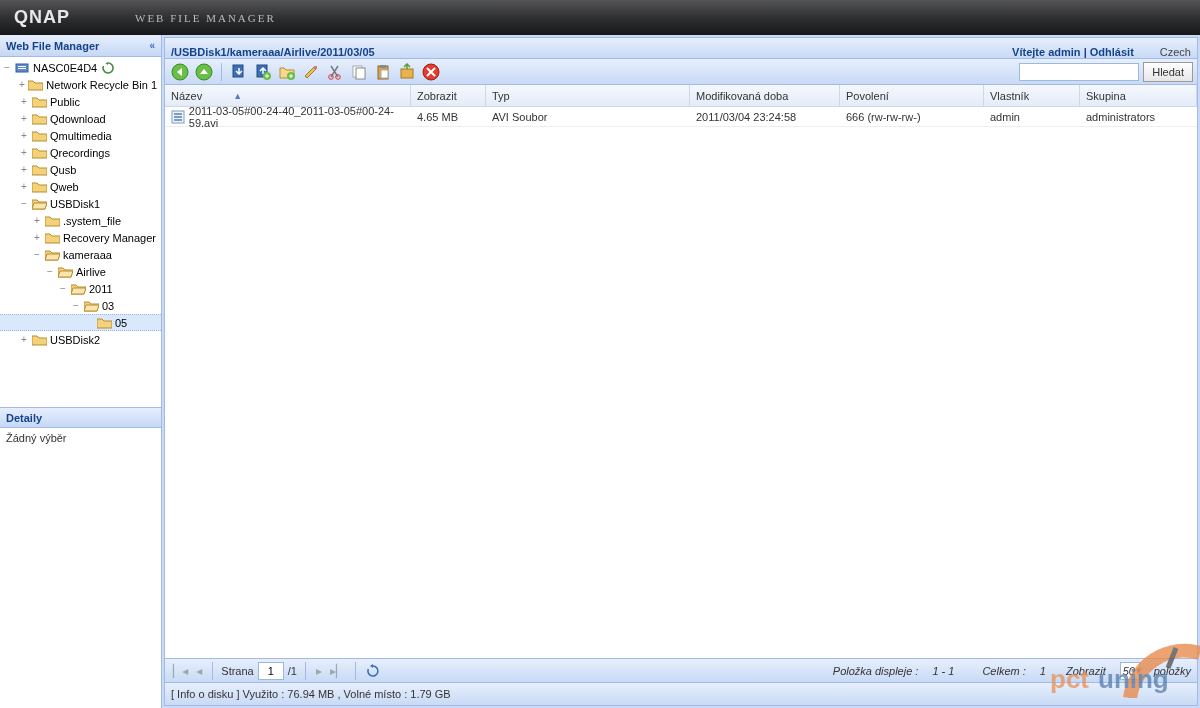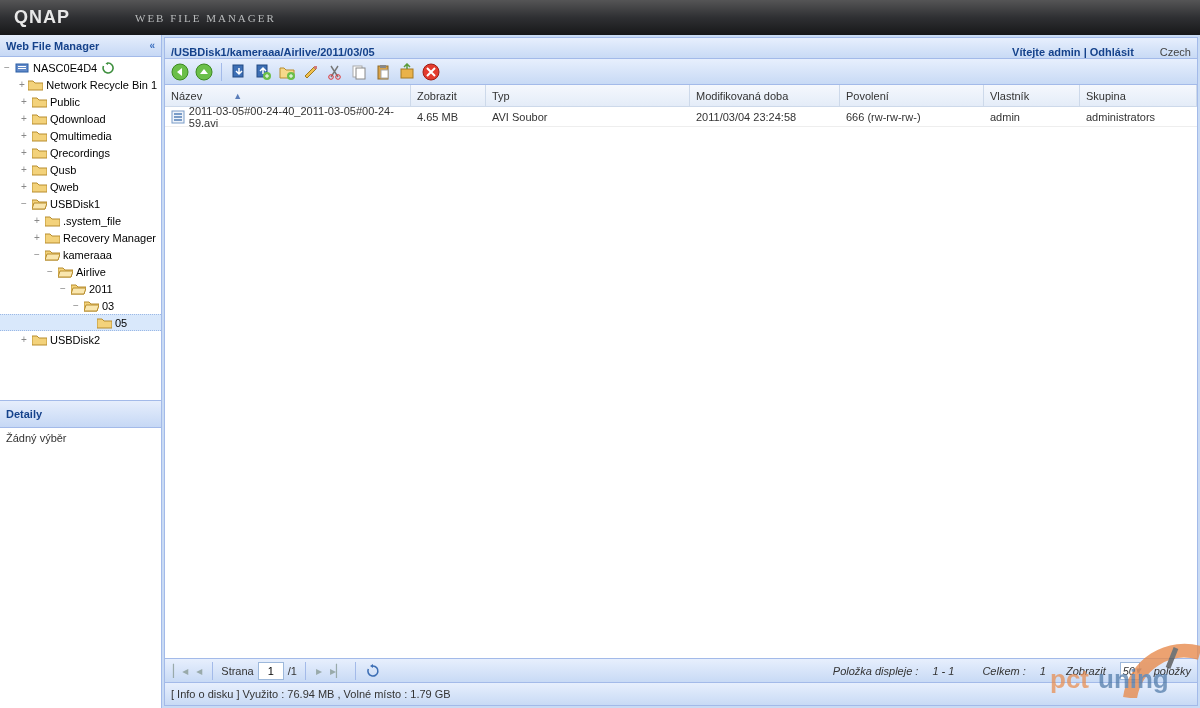--- a/index.html
+++ b/index.html
@@ -12,21 +12,21 @@
 .sidebar { width: 162px; background: #d5e3f3; border-right: 1px solid #a3bae9; display: flex; flex-direction: column; }
 .panel-hd { height: 22px; background: linear-gradient(180deg, #e6eefc 0%, #c6d8f5 100%); border-bottom: 1px solid #a3bae9; display: flex; align-items: center; padding: 0 6px; font-weight: bold; color: #15428b; }
 .panel-hd .collapse { margin-left: auto; color: #3b6fbf; font-size: 10px; cursor: pointer; }
 .tree { flex: 1; background: #fff; overflow: auto; padding: 2px 0; }
 .tree-row { display: flex; align-items: center; height: 17px; padding-right: 4px; white-space: nowrap; cursor: pointer; }
 .tree-row.selected { background: #d9e8fb; border-top: 1px dotted #9cb9e6; border-bottom: 1px dotted #9cb9e6; height: 17px; }
 .indent { display: inline-block; }
 .elbow { width: 14px; display: inline-flex; justify-content: center; color: #888; font-size: 10px; }
 .folder-icon, .drive-icon, .refresh-icon, .file-icon { width: 16px; height: 14px; display: inline-flex; align-items: center; justify-content: center; margin-right: 3px; }
 .tree-label { font-size: 11px; color: #000; }
-.details-hd { height: 28px; background: linear-gradient(180deg, #e6eefc 0%, #c6d8f5 100%); border-top: 1px solid #a3bae9; border-bottom: 1px solid #a3bae9; display: flex; align-items: center; padding: 0 6px; font-weight: bold; color: #15428b; }
+.details-hd { height: 21px; background: linear-gradient(180deg, #e6eefc 0%, #c6d8f5 100%); border-top: 1px solid #a3bae9; border-bottom: 1px solid #a3bae9; display: flex; align-items: center; padding: 0 6px; font-weight: bold; color: #15428b; }
 .details-body { background: #fff; padding: 4px 6px; height: 280px; font-size: 11px; }
 .main { flex: 1; display: flex; flex-direction: column; background: #c9dbf4; min-width: 0; padding: 2px; }
 .pathbar { height: 22px; background: linear-gradient(180deg, #e7effd 0%, #c8daf5 100%); border: 1px solid #a3bae9; display: flex; align-items: flex-end; padding: 0 6px; font-weight: bold; color: #15428b; }
 .pathbar .path { flex: 1; }
 .pathbar .welcome { font-weight: bold; }
 .pathbar a { color: #15428b; cursor: pointer; }
 .pathbar .lang { margin-left: 26px; font-weight: normal; color: #444; }
 .toolbar { height: 26px; background: linear-gradient(180deg, #e7effd 0%, #c8daf5 100%); border: 1px solid #a3bae9; border-top: 0; display: flex; align-items: center; padding: 0 4px; gap: 2px; }
 .tb-btn { width: 22px; height: 22px; display: inline-flex; align-items: center; justify-content: center; cursor: pointer; }
 .tb-sep { width: 1px; height: 18px; background: #a3bae9; margin: 0 4px; }
@@ -337,20 +337,24 @@
               <rect x="3" y="6" width="12" height="9" fill="#e9b24a" stroke="#a67a22"></rect>
               <path d="M9 6 L9 2 M6 4 L9 1 L12 4" stroke="#5a9b3a" stroke-width="1.5" fill="none"></path>
             </svg>
           </span>
         <span class="tb-btn">
             <svg class="icon-svg">
               <circle cx="9" cy="9" r="8" fill="#e33b2e" stroke="#9e1f15"></circle>
               <path d="M5 5 L13 13 M13 5 L5 13" stroke="#fff" stroke-width="2"></path>
             </svg>
           </span>
+        <div class="search-wrap">
+          <input type="text" style="">
+          <button class="btn">Hledat</button>
+        </div>
       </div>
 
       <div class="grid">
         <div class="grid-hd">
           <div class="col h" style="width:246px">
               <span>Název</span>
               <span class="sort">▲</span>
             </div>
           <div class="col h" style="width:75px">Zobrazit</div>
           <div class="col h" style="width:204px">Typ</div>

